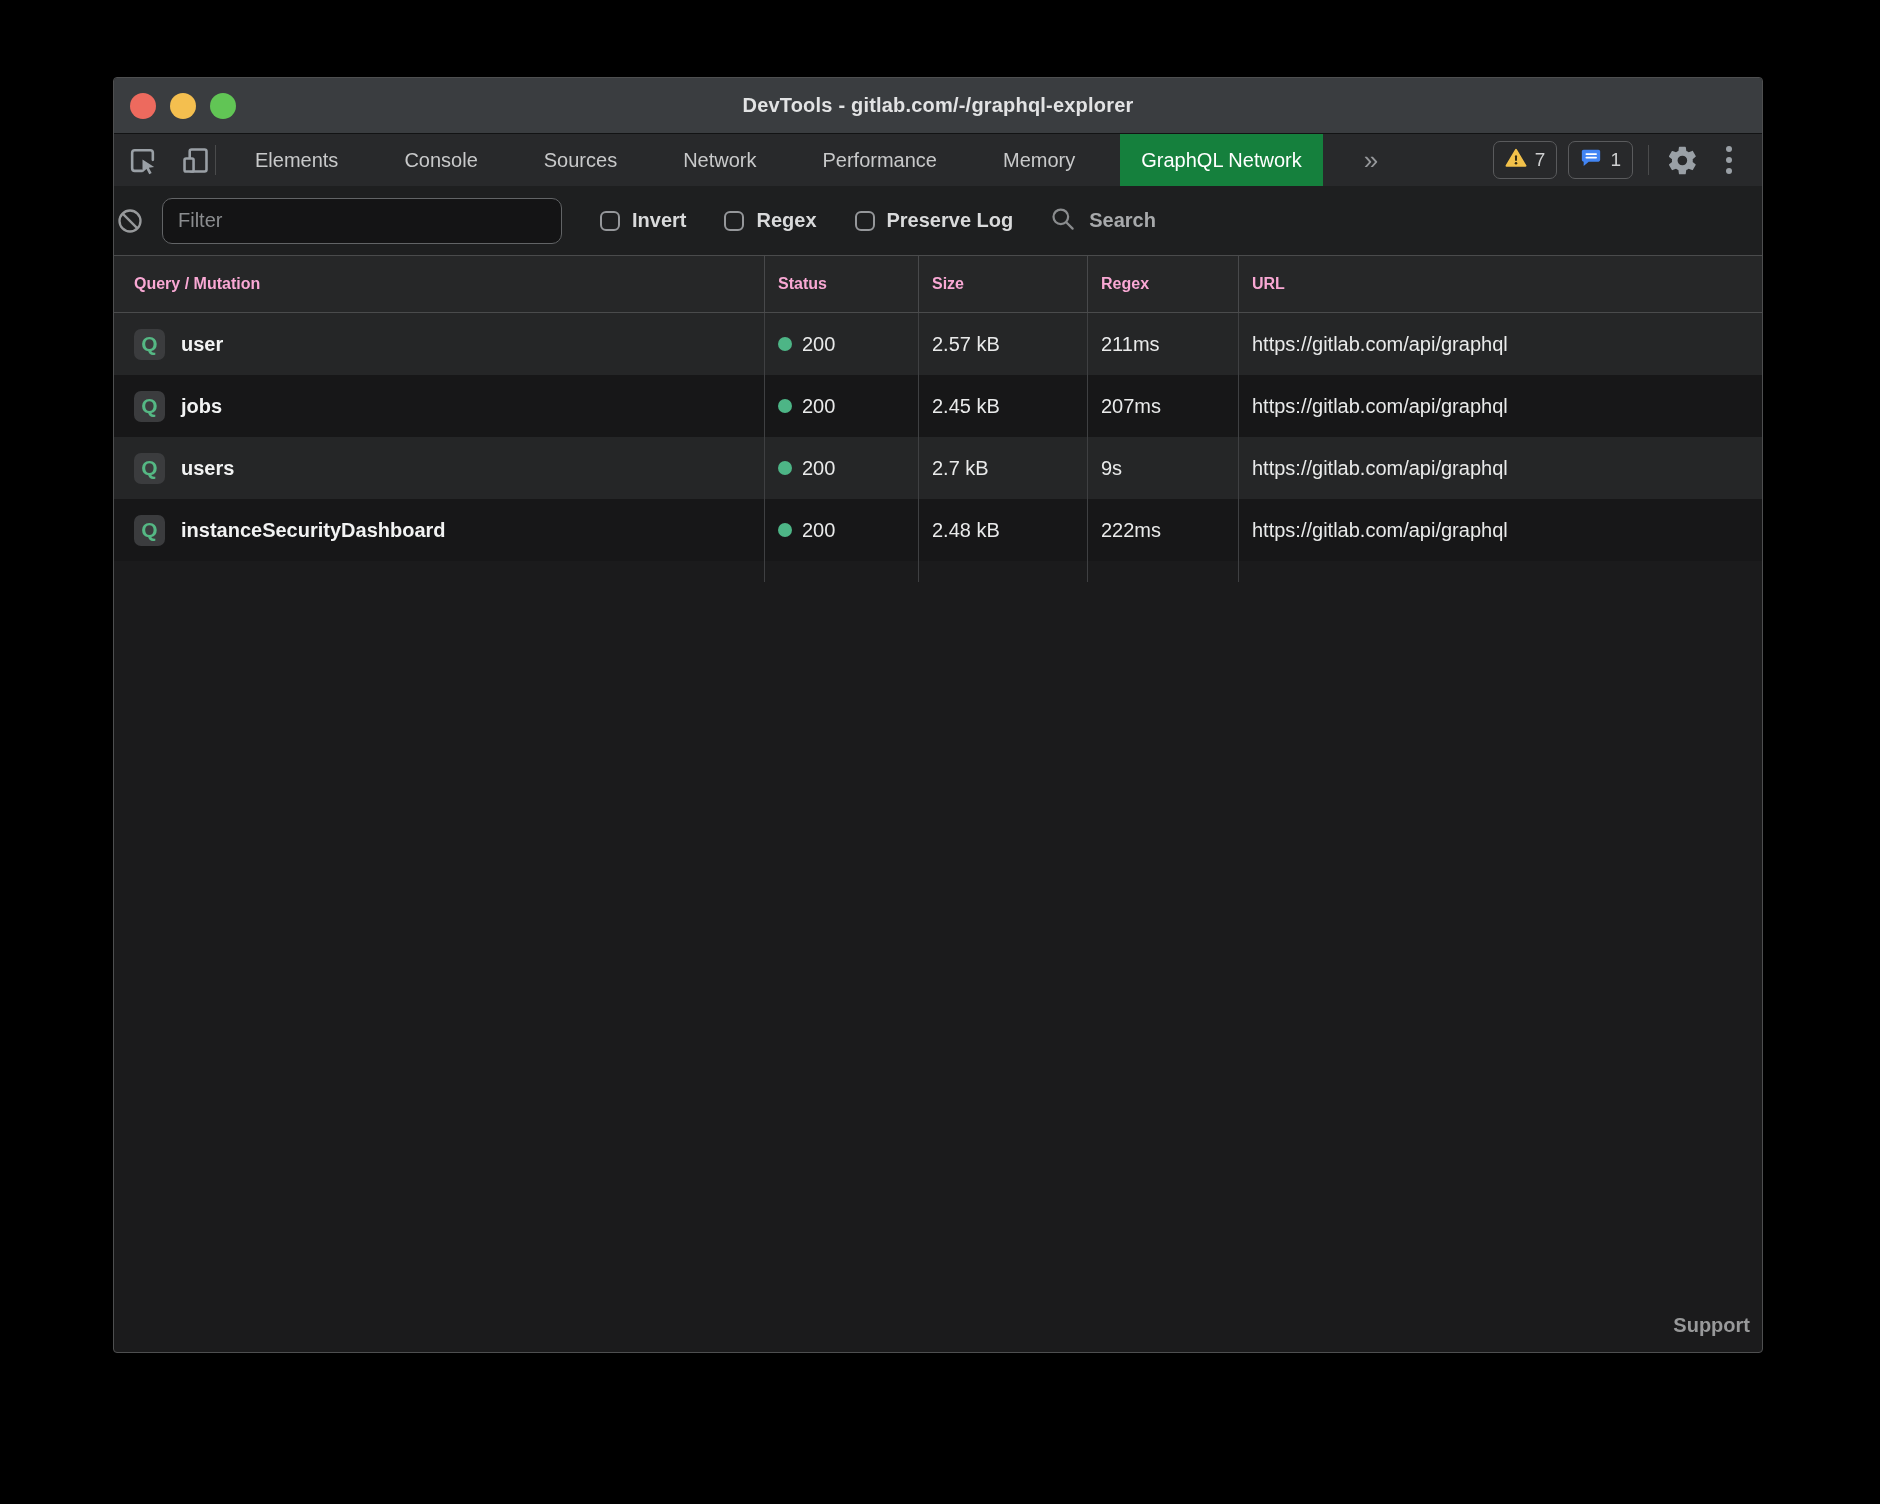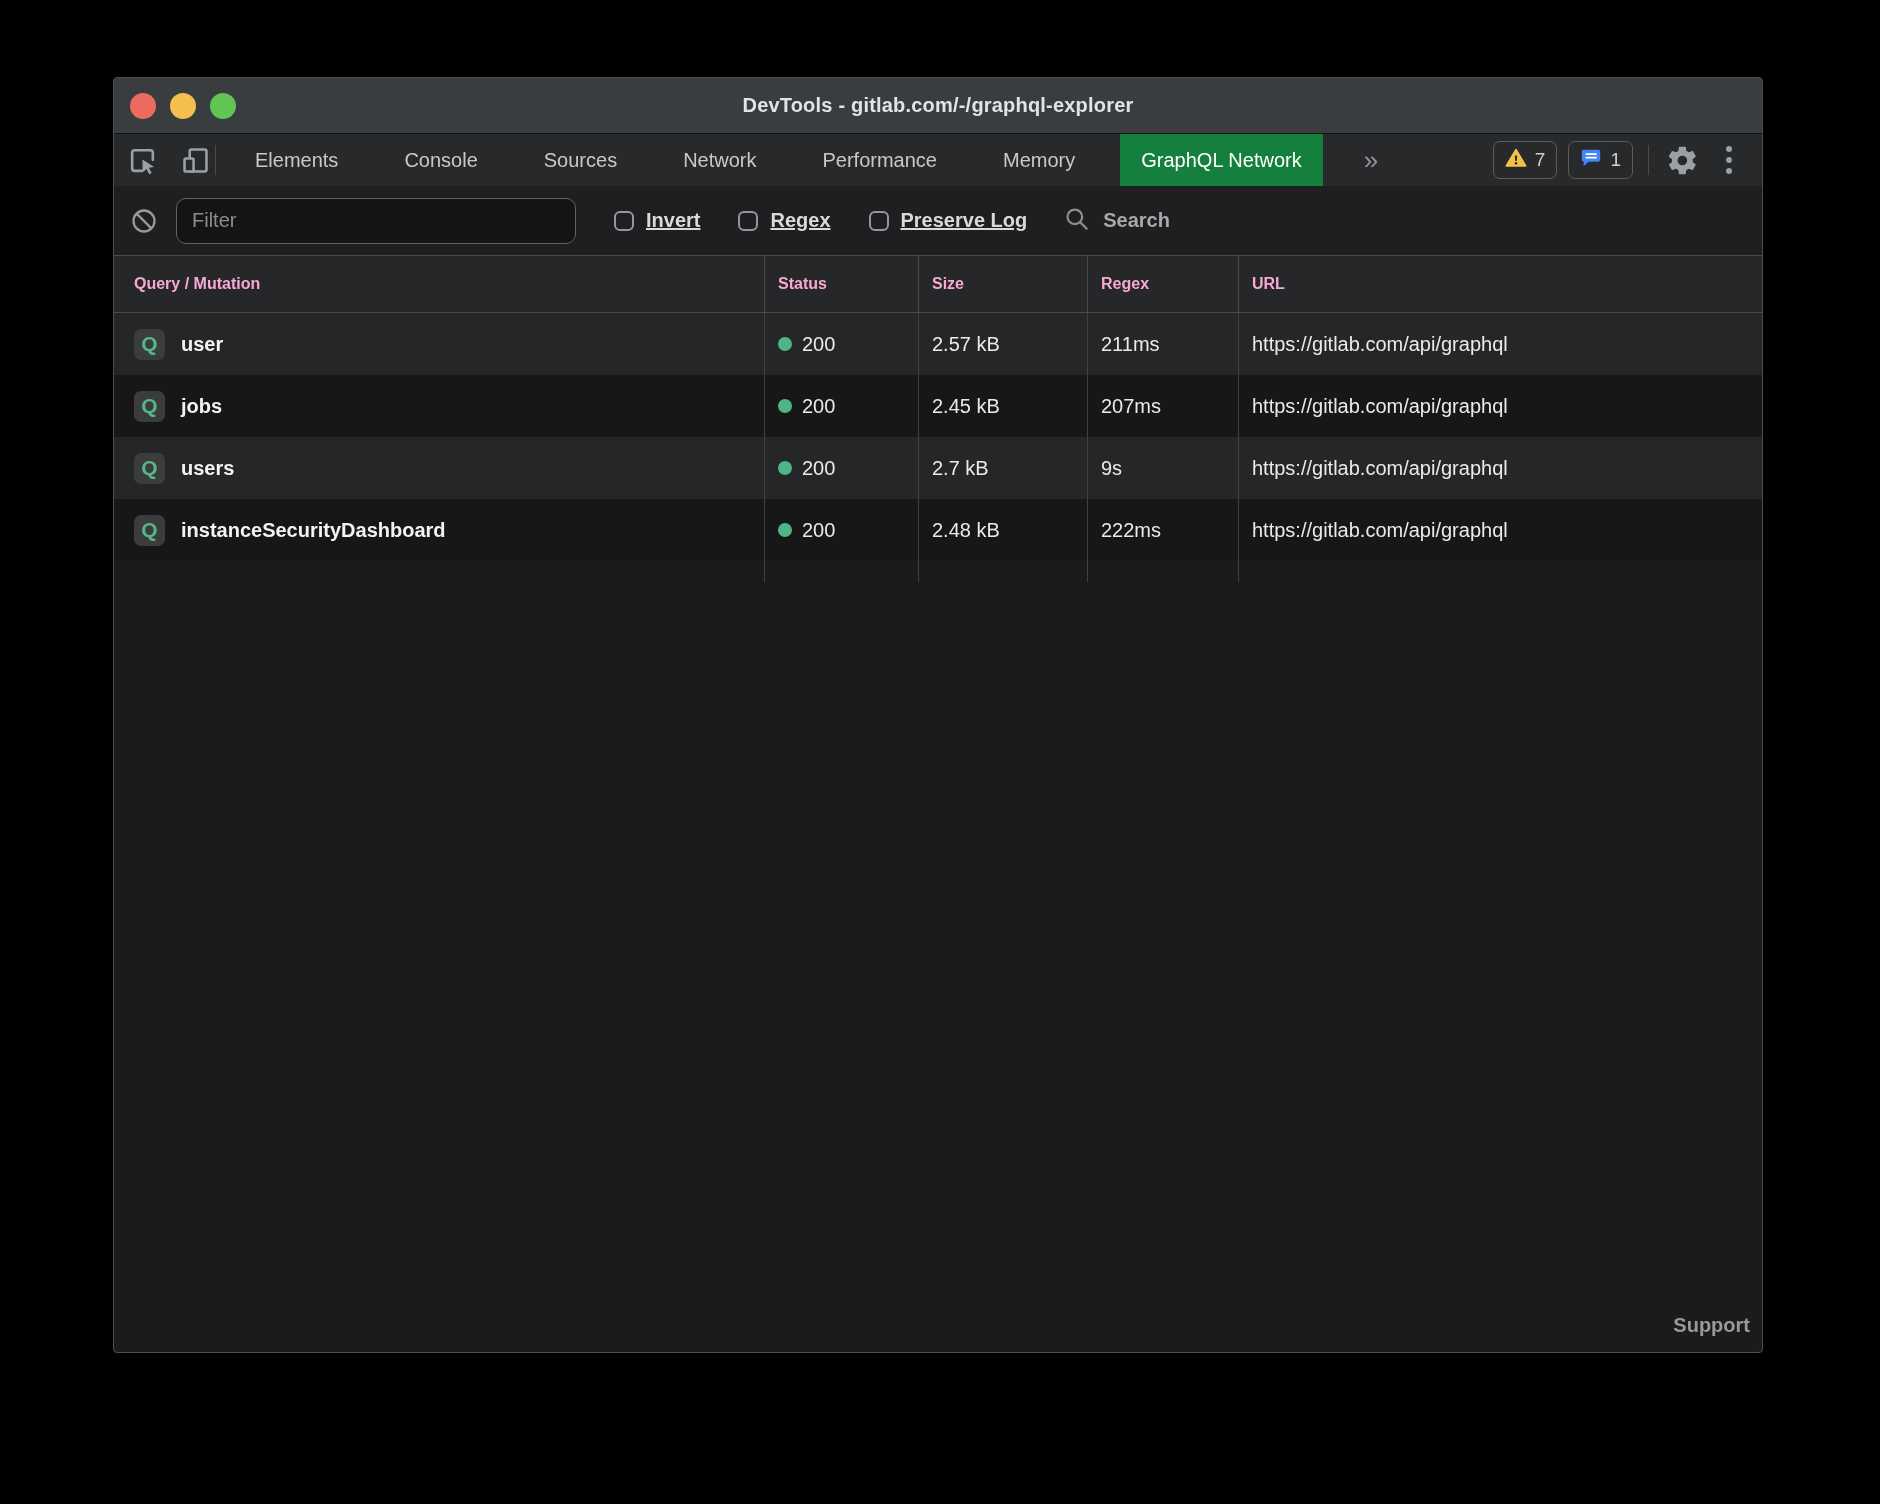--- a/index.html
+++ b/index.html
@@ -59,36 +59,35 @@
   .icon-btn { width: 36px; height: 36px; display: flex; align-items: center; justify-content: center; cursor: pointer; }
   .kebab { display: flex; flex-direction: column; gap: 5px; align-items: center; }
   .kebab i { width: 6px; height: 6px; border-radius: 50%; background: #9aa0a6; }
 
   
   .filterbar {
     height: 70px; flex: 0 0 70px;
     background: #1e1f20;
     border-bottom: 1px solid #4a4b4c;
     display: flex; align-items: center;
-    padding-left: 14px;
   }
   .filter-input {
     margin-left: 17px;
     width: 400px; height: 46px;
     background: #141415;
     border: 1.5px solid #626466;
     border-radius: 10px;
     color: #e8e9ea; font-size: 20px; font-family: "Liberation Sans", sans-serif;
     padding: 0 15px;
     outline: none;
   }
   .filter-input::placeholder { color: #8b8d8f; }
   .chk-group { display: flex; align-items: center; margin-left: 38px; cursor: pointer; }
   .chk-box { width: 20px; height: 20px; border: 2px solid #95979a; border-radius: 6px; background: transparent; }
-  .chk-label { margin-left: 12px; font-size: 20px; font-weight: bold; color: #d9dadb; text-decoration: underline; }
+  .chk-label { margin-left: 12px; font-size: 20px; font-weight: bold; color: #d9dadb; }
   .search-group { display: flex; align-items: center; margin-left: 36px; cursor: pointer; }
   .search-label { margin-left: 13px; font-size: 20px; font-weight: bold; color: #a7a9ab; }
 
   
   .grid-row {
     display: grid;
     grid-template-columns: 650px 154px 169px 151px 1fr;
   }
   .header-row {
     height: 57px;

